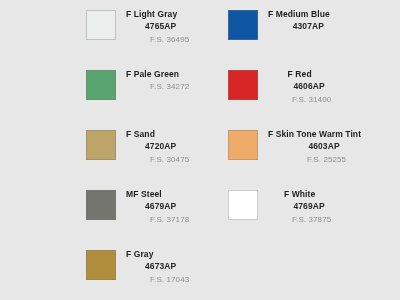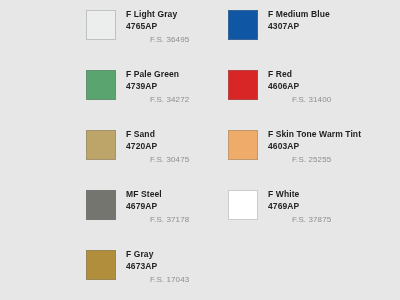--- a/index.html
+++ b/index.html
@@ -18,21 +18,21 @@
     width: 391px;
     height: 300px;
     box-sizing: border-box;
     padding: 20px 0 0 0;
   }
   .column {
     position: absolute;
     top: 8px;
   }
   .column-left { left: 86px; width: 130px; }
-  .column-right { left: 228px; width: 160px; }
+  .column-right { left: 228px; width: 160px; text-align: center; }
 
   .entry {
     position: relative;
     height: 60px;
     box-sizing: border-box;
   }
   .swatch {
     position: absolute;
     left: 0;
     top: 2px;
@@ -53,20 +53,21 @@
     color: #1d1d1d;
     line-height: 12px;
     letter-spacing: 0.1px;
   }
   .code {
     font-size: 8.5px;
     font-weight: bold;
     color: #262626;
     line-height: 13px;
     letter-spacing: 0.1px;
+    margin-left: 19px;
   }
   .fs {
     font-size: 8px;
     font-weight: normal;
     color: #8d8d8d;
     line-height: 13px;
     letter-spacing: 0.1px;
     margin-left: 24px;
   }
 </style>
@@ -83,21 +84,20 @@
         <div class="name">F Light Gray</div>
         <div class="code">4765AP</div>
         <div class="fs">F.S. 36495</div>
       </div>
     </div>
 
     <div class="entry">
       <div class="swatch" style="background-color: rgb(90, 164, 111);"></div>
       <div class="info">
         <div class="name">F Pale Green</div>
-        <div class="code">4739AP</div>
         <div class="fs">F.S. 34272</div>
       </div>
     </div>
 
     <div class="entry">
       <div class="swatch" style="background-color: rgb(189, 164, 105);"></div>
       <div class="info">
         <div class="name">F Sand</div>
         <div class="code">4720AP</div>
         <div class="fs">F.S. 30475</div>

